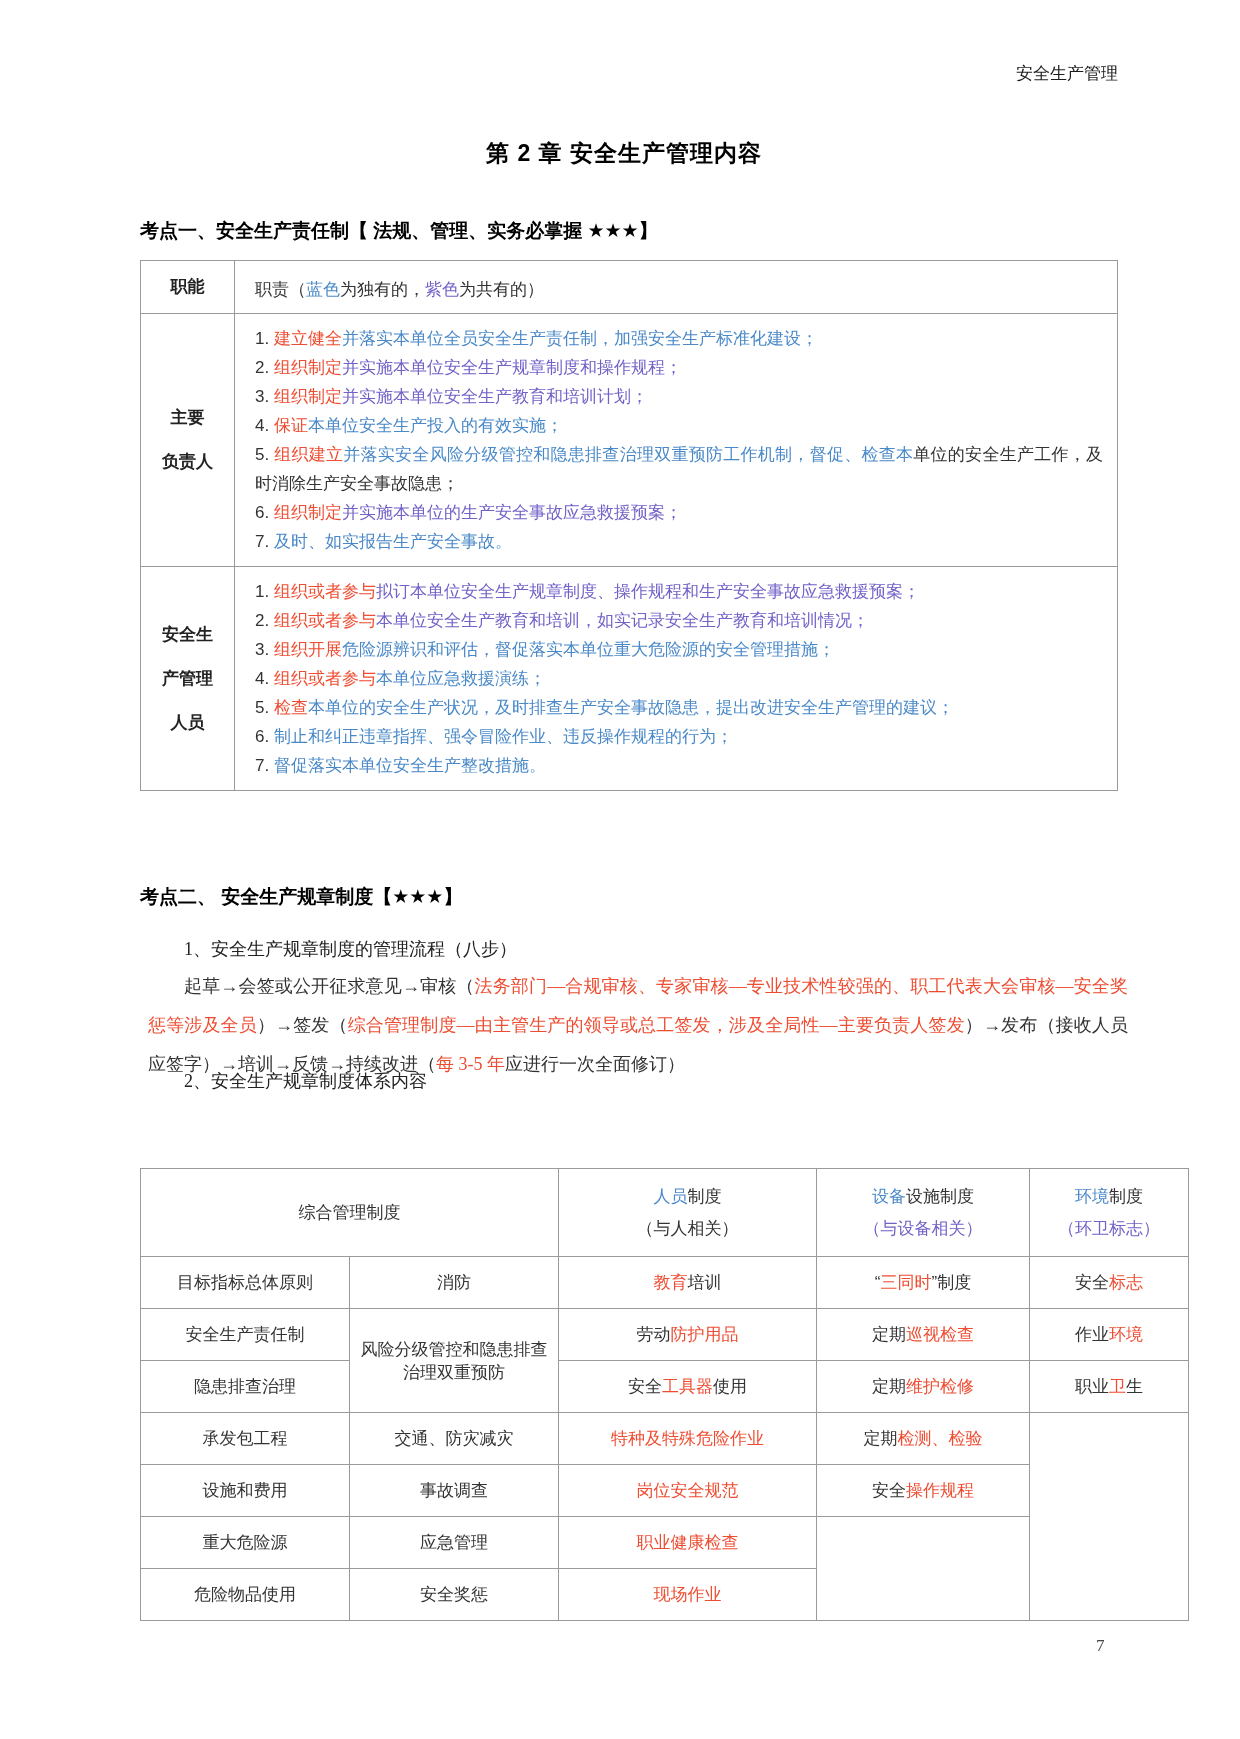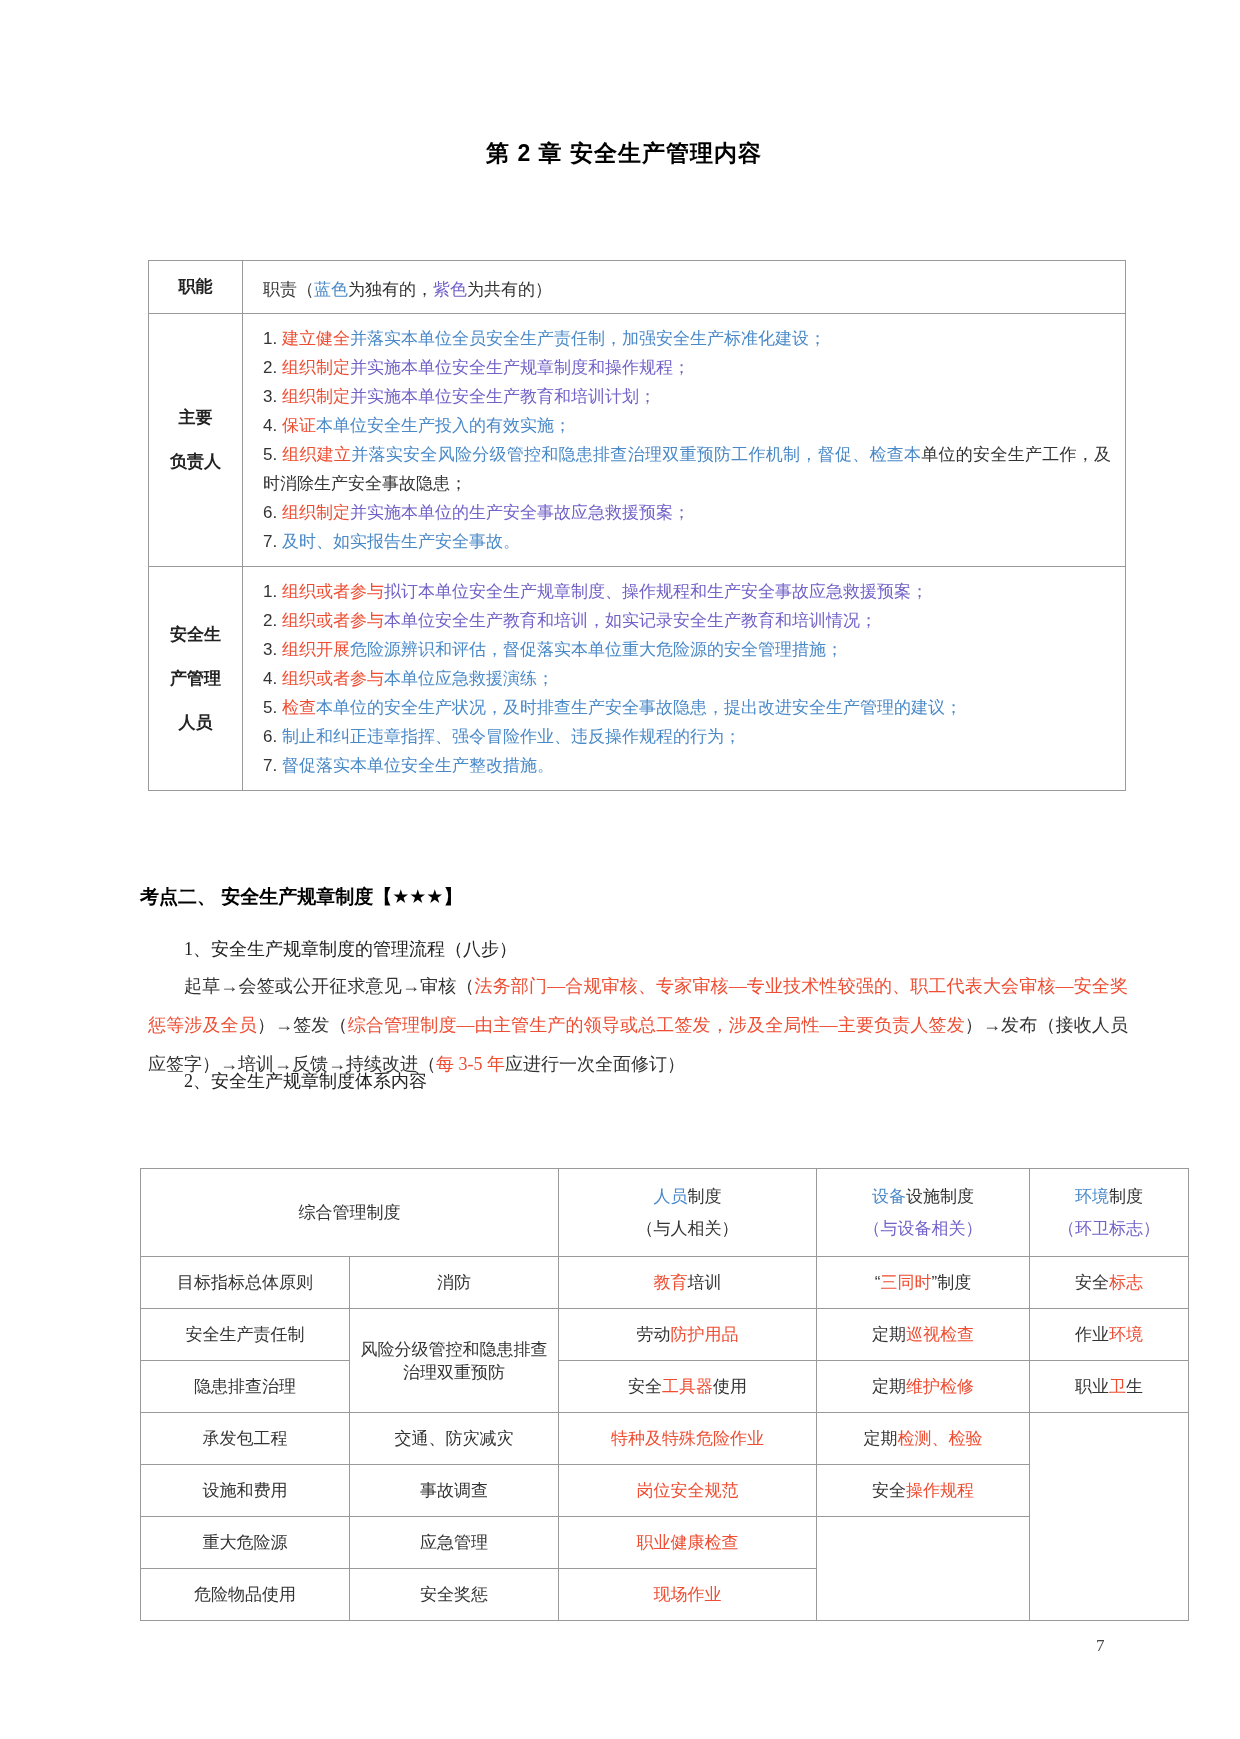--- a/index.html
+++ b/index.html
@@ -35,21 +35,21 @@
 
   table.tbl{
     border-collapse:collapse;table-layout:fixed;
     font-size:17px;
   }
   table.tbl td{
     border:1px solid #9a9a9a;
     vertical-align:middle;
   }
   
-  .t1{position:absolute;top:260px;left:148px;width:978px;}
+  .t1{position:absolute;top:260px;left:140px;width:978px;}
   .t1 .lbl{
     width:85px;text-align:center;font-weight:bold;color:#222;
     white-space:pre-line;line-height:44px;padding:0 4px;
   }
   .t1 .cnt{padding:10px 14px 10px 20px;}
   .t1 .cnt .duty-line{line-height:29px;text-align:justify;}
   .t1 .r0 td{height:48px;}
   .t1 .r0 .cnt{padding-top:4px;padding-bottom:0;}
 
   
@@ -79,23 +79,25 @@
     position:absolute;top:1636px;left:1096px;
     font-family:"Liberation Serif","DejaVu Serif",serif;
     font-size:17px;color:#444;
   }
 </style>
 </head>
 <body>
 
 <div class="page">
 
+  <div class="hdr-right">安全生产管理</div>
 
   <div class="doc-title">第 2 章  安全生产管理内容</div>
 
+  <div class="kaodian k1">考点一、安全生产责任制【 法规、管理、实务必掌握 ★★★】</div>
 
   <table class="tbl t1">
     <tbody>
         <tr class="r0">
       <td class="lbl">职能</td>
       <td class="cnt"><span class="sg-k">职责（</span><span class="sg-b">蓝色</span><span class="sg-k">为独有的，</span><span class="sg-p">紫色</span><span class="sg-k">为共有的）</span></td>
     </tr>
     <tr>
       <td class="lbl">主要
 负责人</td>

